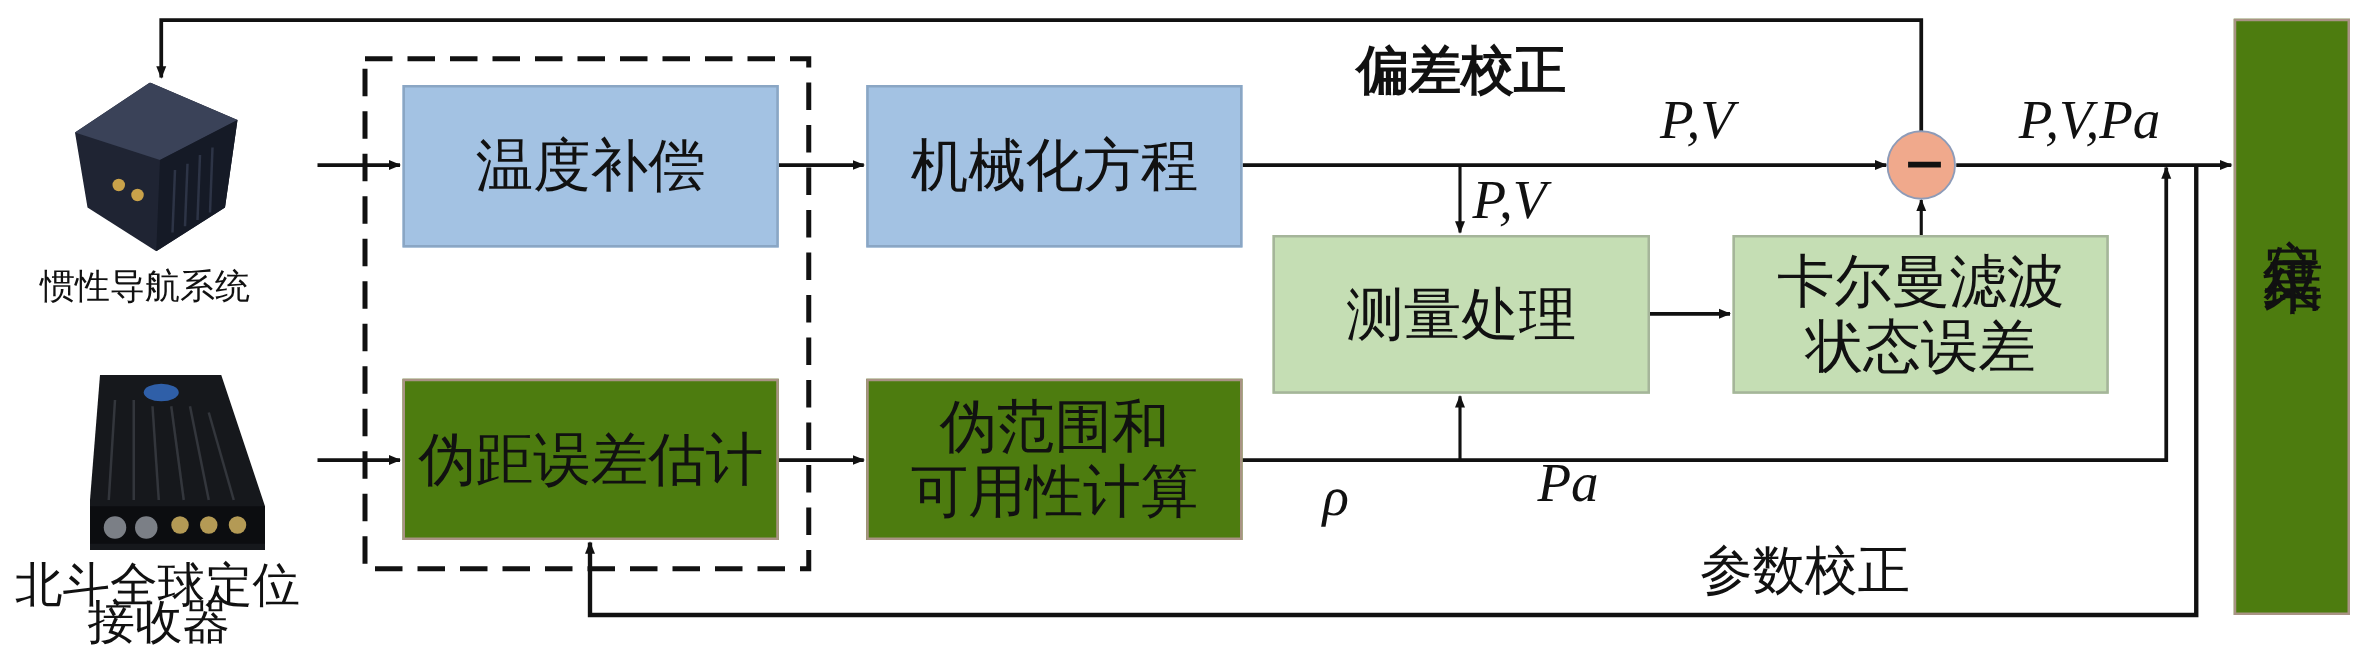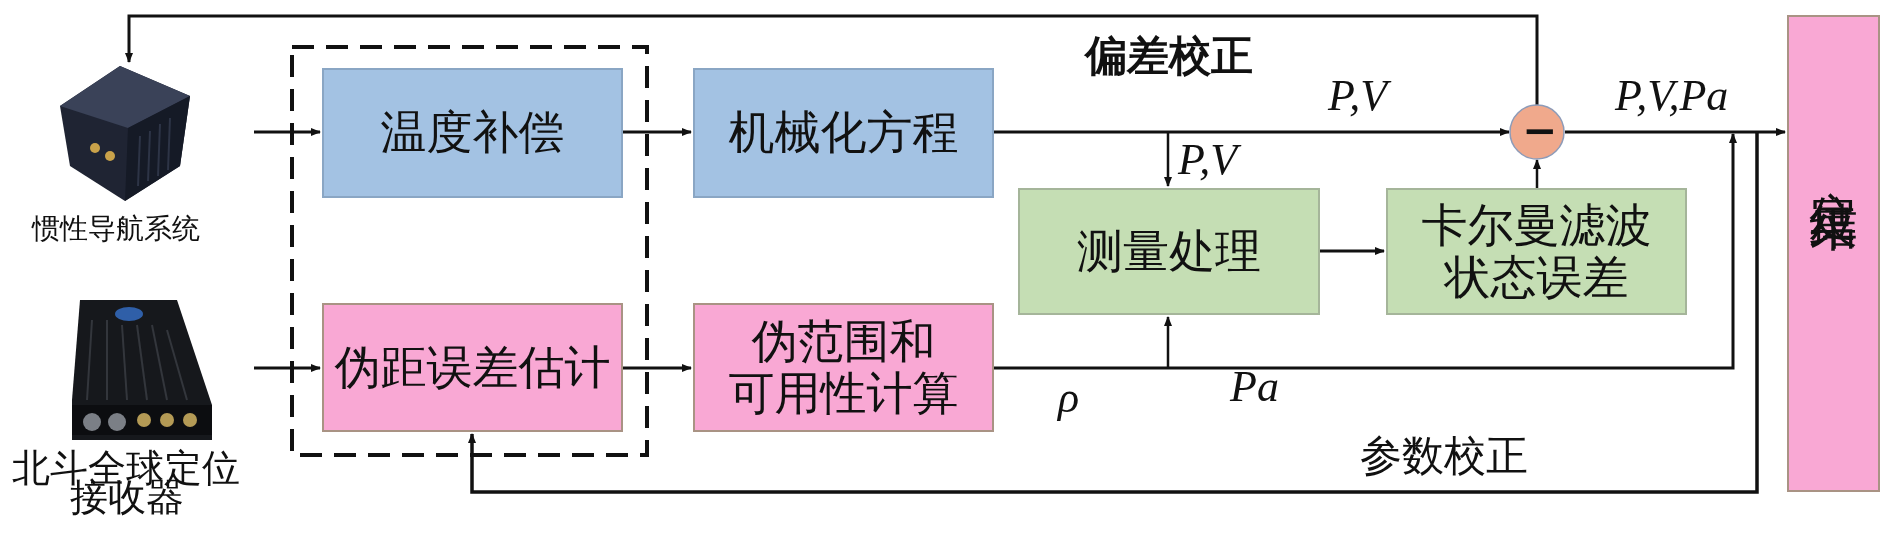--- a/index.html
+++ b/index.html
@@ -3,21 +3,21 @@
 <meta charset="utf-8">
 <style>
   html, body { margin: 0; padding: 0; background: #ffffff; }
   body { width: 1890px; height: 535px; position: relative; overflow: hidden;
          font-family: "DejaVu Serif", "Liberation Serif", serif; color: #111; }
   svg#wires { position: absolute; left: 0; top: 0; width: 1890px; height: 535px; }
   .box { position: absolute; box-sizing: border-box; display: flex; align-items: center;
          justify-content: center; text-align: left; font-size: 46px; line-height: 1.12;
          border: 2px solid #9aa3ad; }
   .blue { background: #a3c2e3; border-color: #8aa6c4; }
-  .orange { background: #f9a8d4; border-color: #a99384; }
+  .orange { background: #4d7c0f; border-color: #a99384; }
   .green { background: #c5deb4; border-color: #a5b59a; }
   .label { position: absolute; font-size: 42px; white-space: nowrap; }
   .math { font-family: "Liberation Serif", "DejaVu Serif", serif; font-style: italic; font-size: 44px; }
   .vertical { writing-mode: vertical-rl; letter-spacing: 6px; font-size: 48px; }
   .device { position: absolute; }
 </style>
 </head>
 <body>
 
 <svg id="wires" viewBox="0 0 1890 535">

